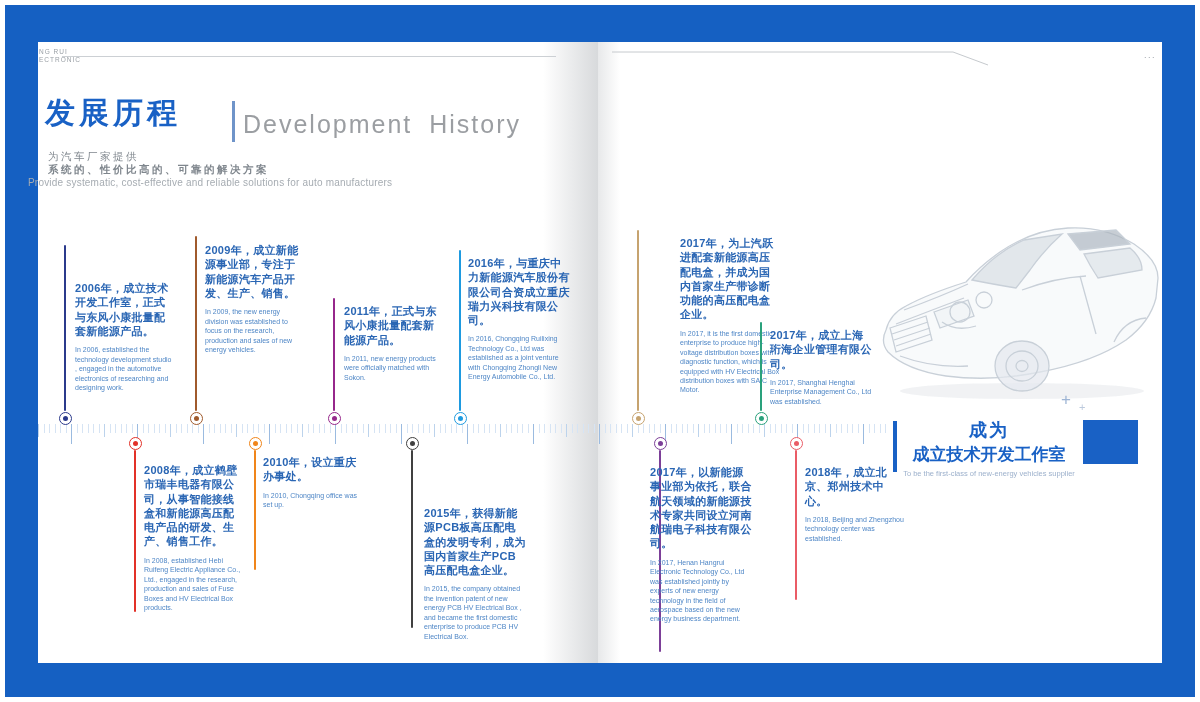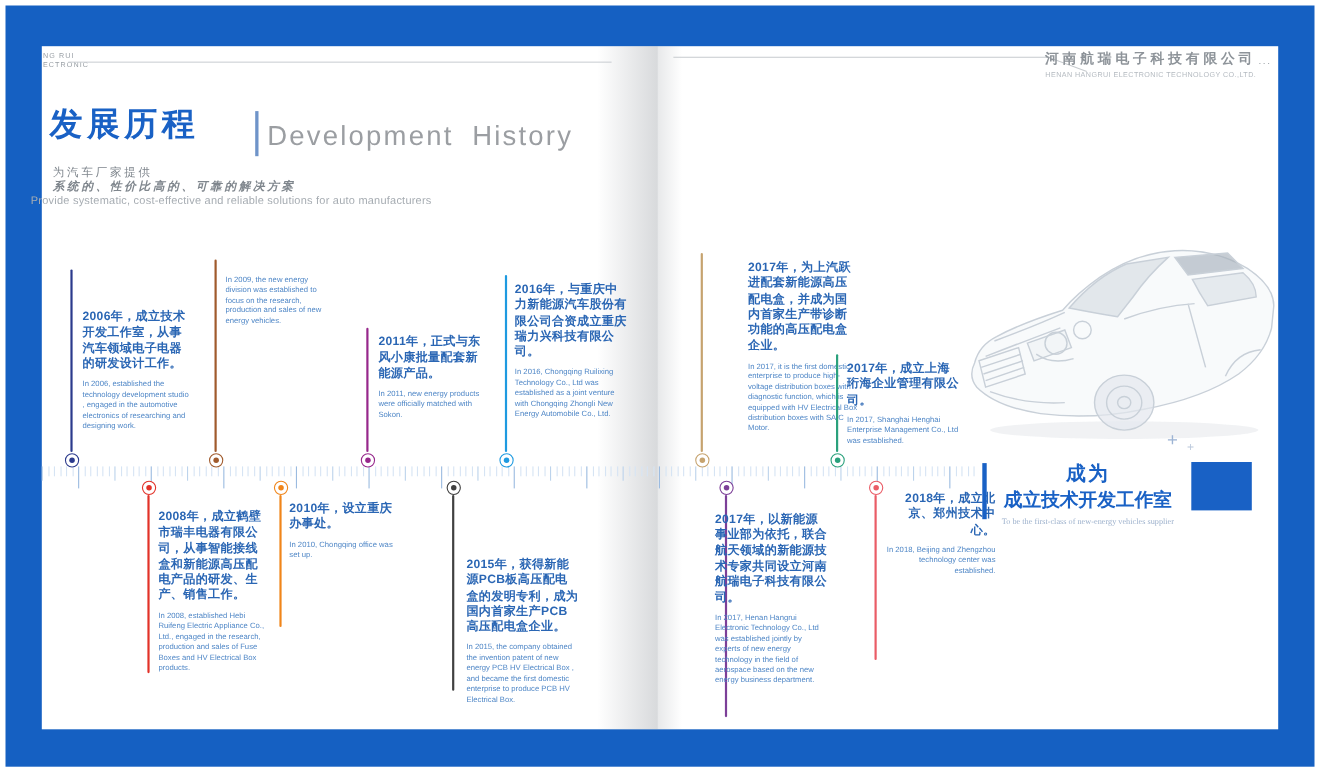--- a/index.html
+++ b/index.html
@@ -25,21 +25,21 @@
   .company { position:absolute; right:58px; top:45px; text-align:right; }
   .company .cn { color:#8d9399; font-size:12.5px; letter-spacing:3.5px; font-weight:bold; }
   .company .en { color:#b4bac0; font-size:6.5px; letter-spacing:0.4px; margin-top:3px; }
   .hdr-dots { position:absolute; left:1144px; top:50px; color:#9aa0a6; font-size:9px; letter-spacing:1.5px; }
 
   
   .title-cn { position:absolute; left:45px; top:93px; color:var(--accent,#1961c5); font-size:30px; font-weight:bold; letter-spacing:4px; }
   .title-divider { position:absolute; left:232px; top:101px; width:3px; height:41px; background:#6f94c9; }
   .title-en { position:absolute; left:243px; top:110px; color:#9b9ea2; font-size:25px; letter-spacing:2px; word-spacing:8px; }
   .sub-cn1 { position:absolute; left:48px; top:150px; color:#7f868d; font-size:10.5px; font-weight:normal; letter-spacing:2.5px; }
-  .sub-cn2 { position:absolute; left:48px; top:163px; color:#7f868d; font-size:10.5px; font-weight:bold; letter-spacing:2.5px;font-style:italic; }
+  .sub-cn2 { position:absolute; left:48px; top:163px; color:#7f868d; font-size:10.5px; font-weight:bold; letter-spacing:2.5px; }
   .sub-en  { position:absolute; left:28px; top:177px; color:#a6acb2; font-size:10px; letter-spacing:0.2px; }
 
   
   .ruler { position:absolute; left:38px; top:424px; width:852px; height:24px; display:flex; align-items:flex-start; }
   .tick { width:1px; margin-right:4.5px; flex:none; }
   .tick.s { height:9px;  background:#d6e4f4; }
   .tick.m { height:13px; background:#bcd3ec; }
   .tick.t { height:20px; background:#9bbbe0; }
 
   
@@ -48,21 +48,21 @@
   .tl-dot { position:absolute; left:50%; top:50%; width:5px; height:5px; margin:-2.5px 0 0 -2.5px; border-radius:50%; }
   .tl-text { position:absolute; }
   .tl-cn { color:#2a66b4; font-size:11px; font-weight:bold; line-height:1.3; letter-spacing:0.3px; }
   .tl-en { color:#4e86c6; font-size:7px; line-height:1.35; margin-top:7px; }
 
   
   .slogan-bar { position:absolute; left:893px; top:421px; width:4px; height:51px; background:var(--accent,#1961c5); }
   .slogan { position:absolute; left:901px; top:418px; width:176px; text-align:center; }
   .slogan .s1 { color:var(--accent,#1961c5); font-size:18px; font-weight:bold; letter-spacing:2px; }
   .slogan .s2 { color:var(--accent,#1961c5); font-size:17px; font-weight:bold; margin-top:1px; }
-  .slogan .s3 { color:#9db1cc; font-size:7.5px; margin-top:3px;font-family:Liberation Serif, serif; }
+  .slogan .s3 { color:#9db1cc; font-size:7.5px; margin-top:3px; }
   .slogan-square { position:absolute; left:1083px; top:420px; width:55px; height:44px; background:var(--accent,#1961c5); }
   .plus1 { position:absolute; left:1061px; top:390px; color:#9db4d4; font-size:17px; }
   .plus2 { position:absolute; left:1079px; top:401px; color:#bccadd; font-size:11px; }
   .plus1::before, .plus2::before { content:"+"; }
 
   .car { position:absolute; left:872px; top:194px; opacity:0.9; }
 </style>
 </head>
 <body>
 
@@ -99,24 +99,20 @@
   <div class="fold-right"></div>
 
   <div class="logo-corner">
     <div>NG RUI</div>
     <div>ECTRONIC</div>
   </div>
   <div class="hdr-rule-left"></div>
   <svg class="hdr-rule-right" width="380" height="26" viewBox="0 0 380 26">
     <polyline points="0,8 341,8 376,21" fill="none" stroke="#c6cace" stroke-width="1"></polyline>
   </svg>
-  <div class="company">
-    <div class="cn">河南航瑞电子科技有限公司</div>
-    <div class="en">HENAN HANGRUI ELECTRONIC TECHNOLOGY CO.,LTD.</div>
-  </div>
   <div class="hdr-dots">...</div>
 
   <div class="title-cn">发展历程</div>
   <div class="title-divider"></div>
   <div class="title-en">Development History</div>
   <div class="sub-cn1">为汽车厂家提供</div>
   <div class="sub-cn2">系统的、性价比高的、可靠的解决方案</div>
   <div class="sub-en">Provide systematic, cost-effective and reliable solutions for auto manufacturers</div>
 
   <div class="ruler" id="ruler">
@@ -275,36 +271,37 @@
       <div class="tick s"></div>
       <div class="tick s"></div>
       <div class="tick s"></div>
     </div>
   <div id="events">
       <div class="tl-line" style="left: 64px; background: rgb(43, 58, 140); top: 245px; height: 166px;"></div>
       <div class="tl-marker" style="left: 58.5px; top: 411.5px; border-color: rgb(43, 58, 140);">
         <div class="tl-dot" style="background: rgb(43, 58, 140);"></div>
       </div>
       <div class="tl-text" style="left: 75px; top: 281px; width: 97px;">
-        <div class="tl-cn">2006年，成立技术开发工作室，从事汽车领域电子电器的研发设计工作。</div>
+        <div class="tl-cn">2006年，成立技术开发工作室，正式与东风小康批量配套新能源产品。</div>
         <div class="tl-en">In 2006, established the technology development studio , engaged in the automotive electronics of researching and designing work.</div>
       </div>
       <div class="tl-line" style="left: 134px; background: rgb(226, 49, 40); top: 450px; height: 162px;"></div>
       <div class="tl-marker" style="left: 128.5px; top: 436.5px; border-color: rgb(226, 49, 40);">
         <div class="tl-dot" style="background: rgb(226, 49, 40);"></div>
       </div>
       <div class="tl-text" style="left: 144px; top: 463px; width: 98px;">
         <div class="tl-cn">2008年，成立鹤壁市瑞丰电器有限公司，从事智能接线盒和新能源高压配电产品的研发、生产、销售工作。</div>
         <div class="tl-en">In 2008, established Hebi Ruifeng Electric Appliance Co., Ltd., engaged in the research, production and sales of Fuse Boxes and HV Electrical Box products.</div>
       </div>
       <div class="tl-line" style="left: 195px; background: rgb(160, 90, 44); top: 236px; height: 175px;"></div>
       <div class="tl-marker" style="left: 189.5px; top: 411.5px; border-color: rgb(160, 90, 44);">
         <div class="tl-dot" style="background: rgb(160, 90, 44);"></div>
       </div>
       <div class="tl-text" style="left: 205px; top: 243px; width: 97px;">
+        <div class="tl-cn">2009年，成立新能源事业部，专注于新能源汽车产品开发、生产、销售。</div>
         <div class="tl-en">In 2009, the new energy division was established to focus on the research, production and sales of new energy vehicles.</div>
       </div>
       <div class="tl-line" style="left: 254px; background: rgb(240, 133, 26); top: 450px; height: 120px;"></div>
       <div class="tl-marker" style="left: 248.5px; top: 436.5px; border-color: rgb(240, 133, 26);">
         <div class="tl-dot" style="background: rgb(240, 133, 26);"></div>
       </div>
       <div class="tl-text" style="left: 263px; top: 455px; width: 100px;">
         <div class="tl-cn">2010年，设立重庆办事处。</div>
         <div class="tl-en">In 2010, Chongqing office was set up.</div>
       </div>
@@ -353,21 +350,21 @@
         <div class="tl-dot" style="background: rgb(124, 63, 152);"></div>
       </div>
       <div class="tl-text" style="left: 650px; top: 465px; width: 102px;">
         <div class="tl-cn">2017年，以新能源事业部为依托，联合航天领域的新能源技术专家共同设立河南航瑞电子科技有限公司。</div>
         <div class="tl-en">In 2017, Henan Hangrui Electronic Technology Co., Ltd was established jointly by experts of new energy technology in the field of aerospace based on the new energy business department.</div>
       </div>
       <div class="tl-line" style="left: 795px; background: rgb(234, 92, 102); top: 450px; height: 150px;"></div>
       <div class="tl-marker" style="left: 789.5px; top: 436.5px; border-color: rgb(234, 92, 102);">
         <div class="tl-dot" style="background: rgb(234, 92, 102);"></div>
       </div>
-      <div class="tl-text" style="left: 805px; top: 446px; width: 100px; text-align: right;">
+      <div class="tl-text" style="left: 805px; top: 465px; width: 100px;">
         <div class="tl-cn">2018年，成立北京、郑州技术中心。</div>
         <div class="tl-en">In 2018, Beijing and Zhengzhou technology center was established.</div>
       </div>
     </div>
 
   <div class="plus1"></div>
   <div class="plus2"></div>
   <div class="slogan-bar"></div>
   <div class="slogan">
     <div class="s1">成为</div>

